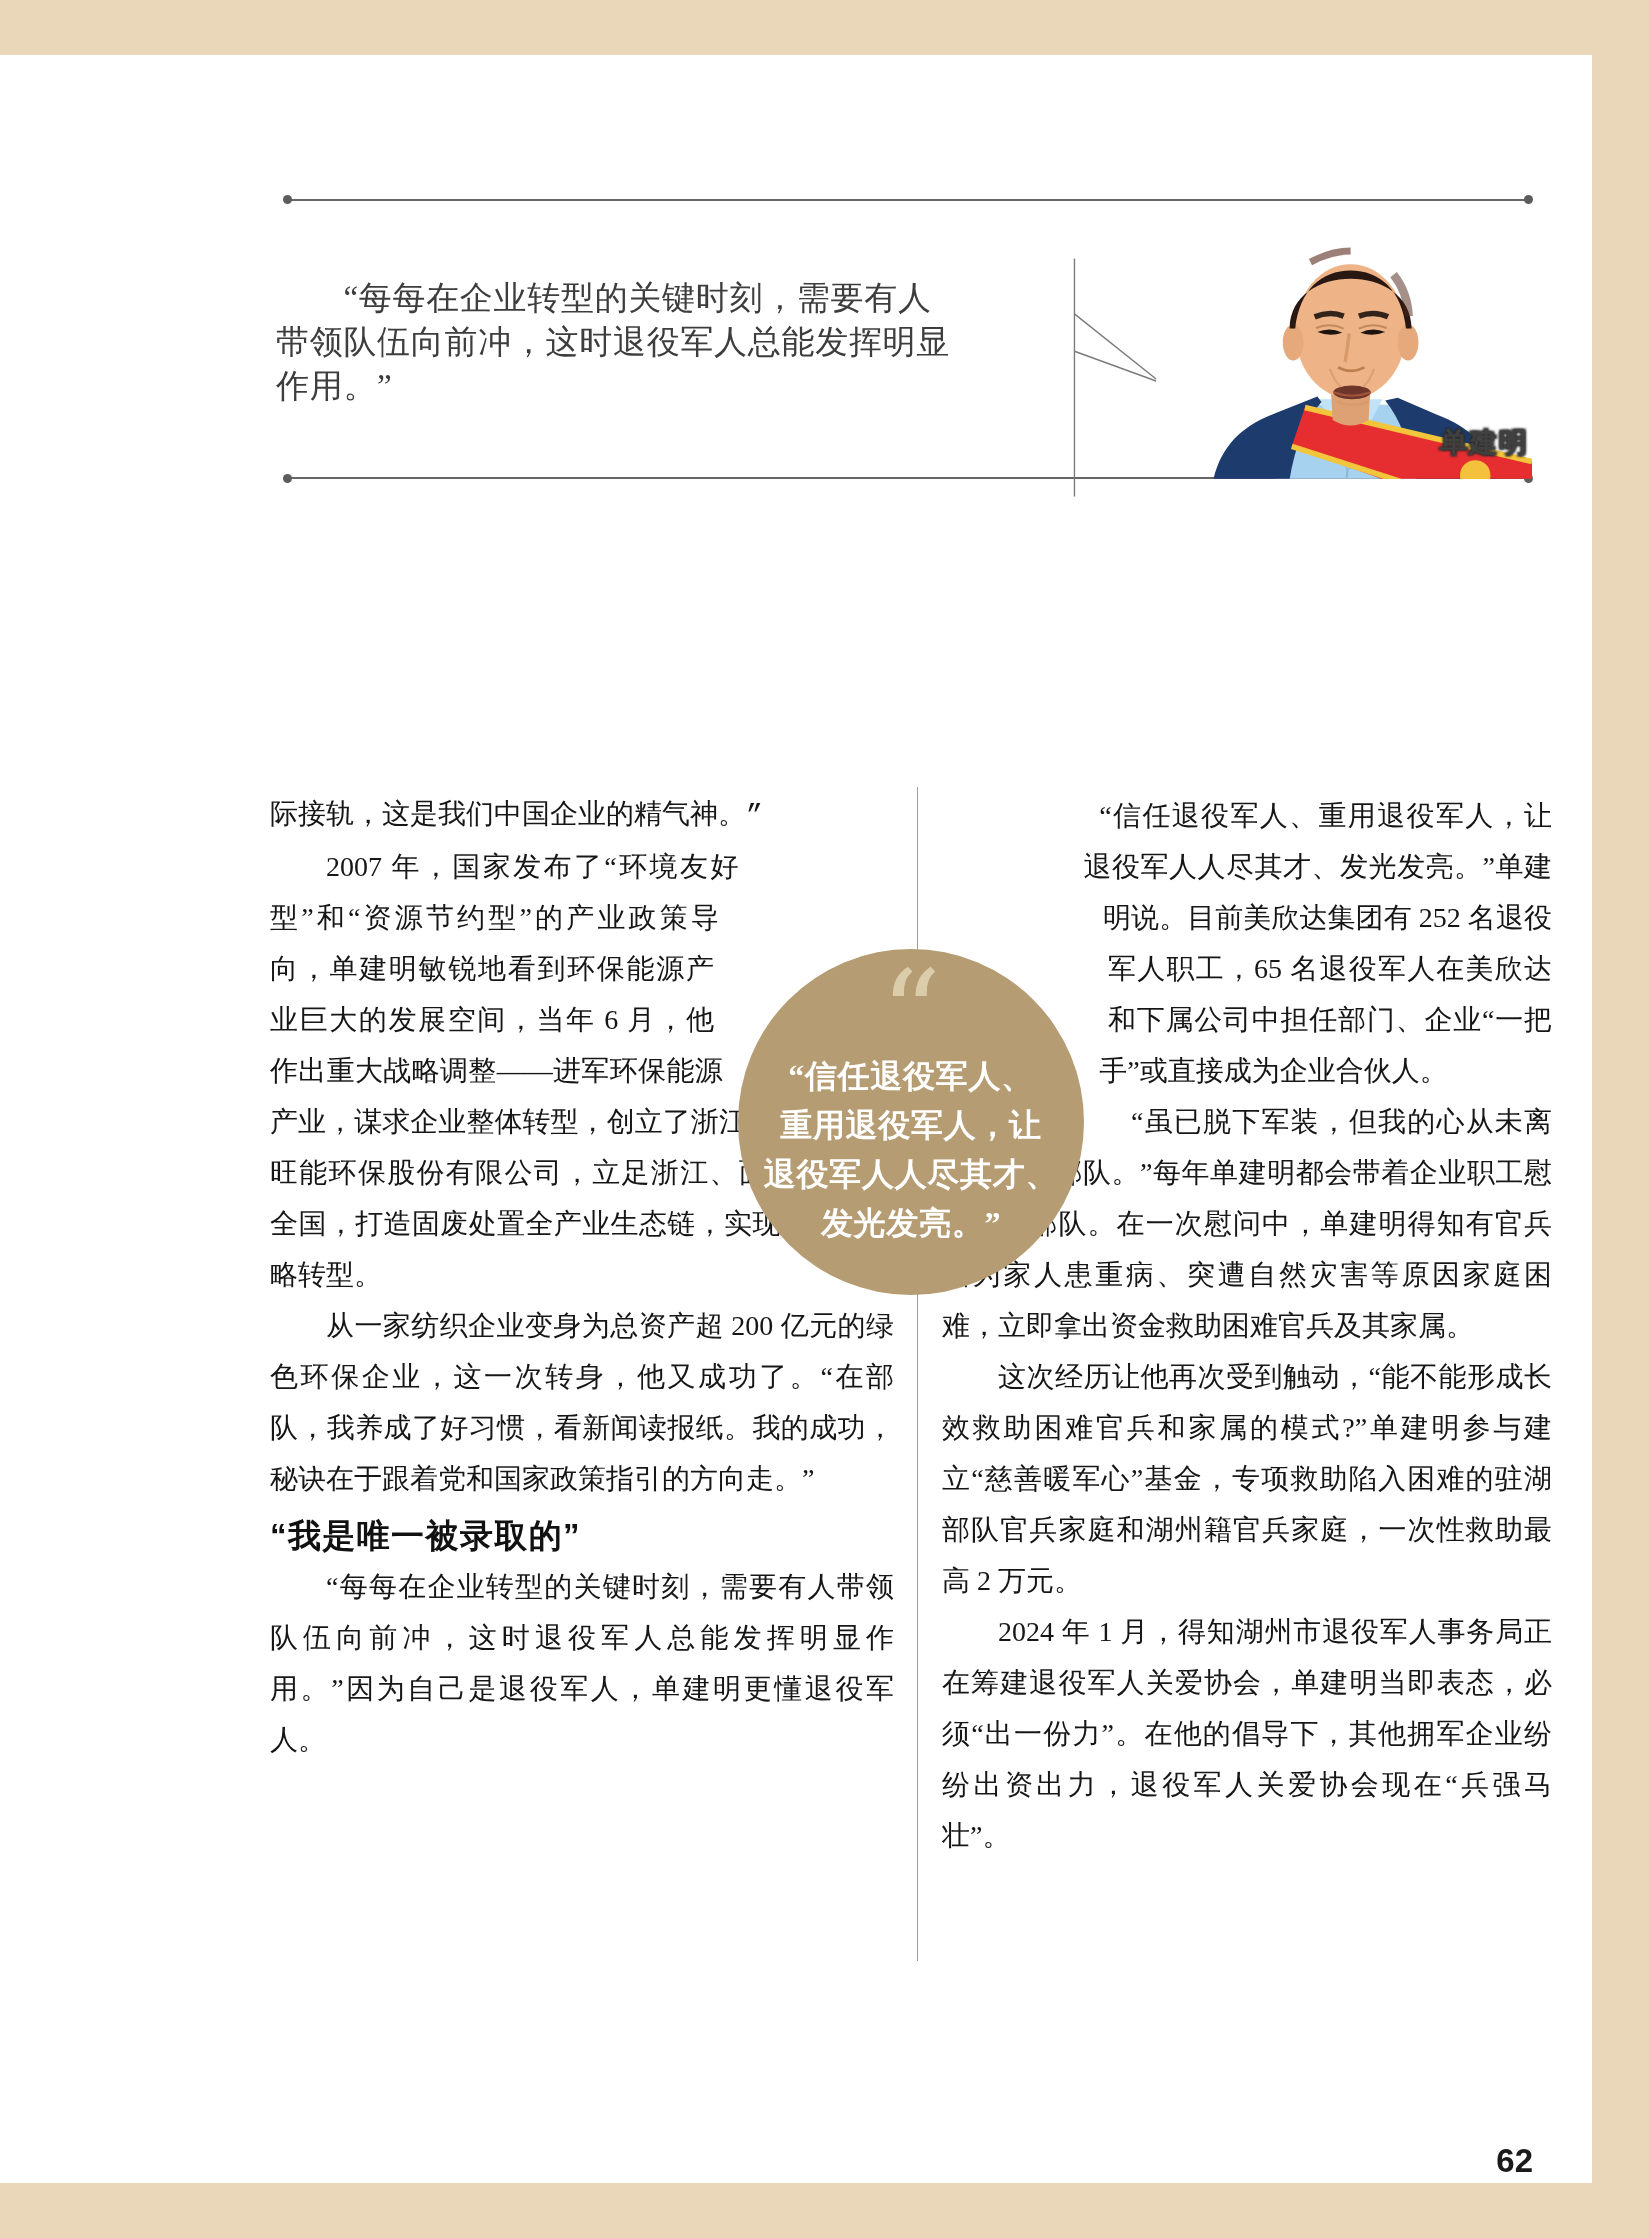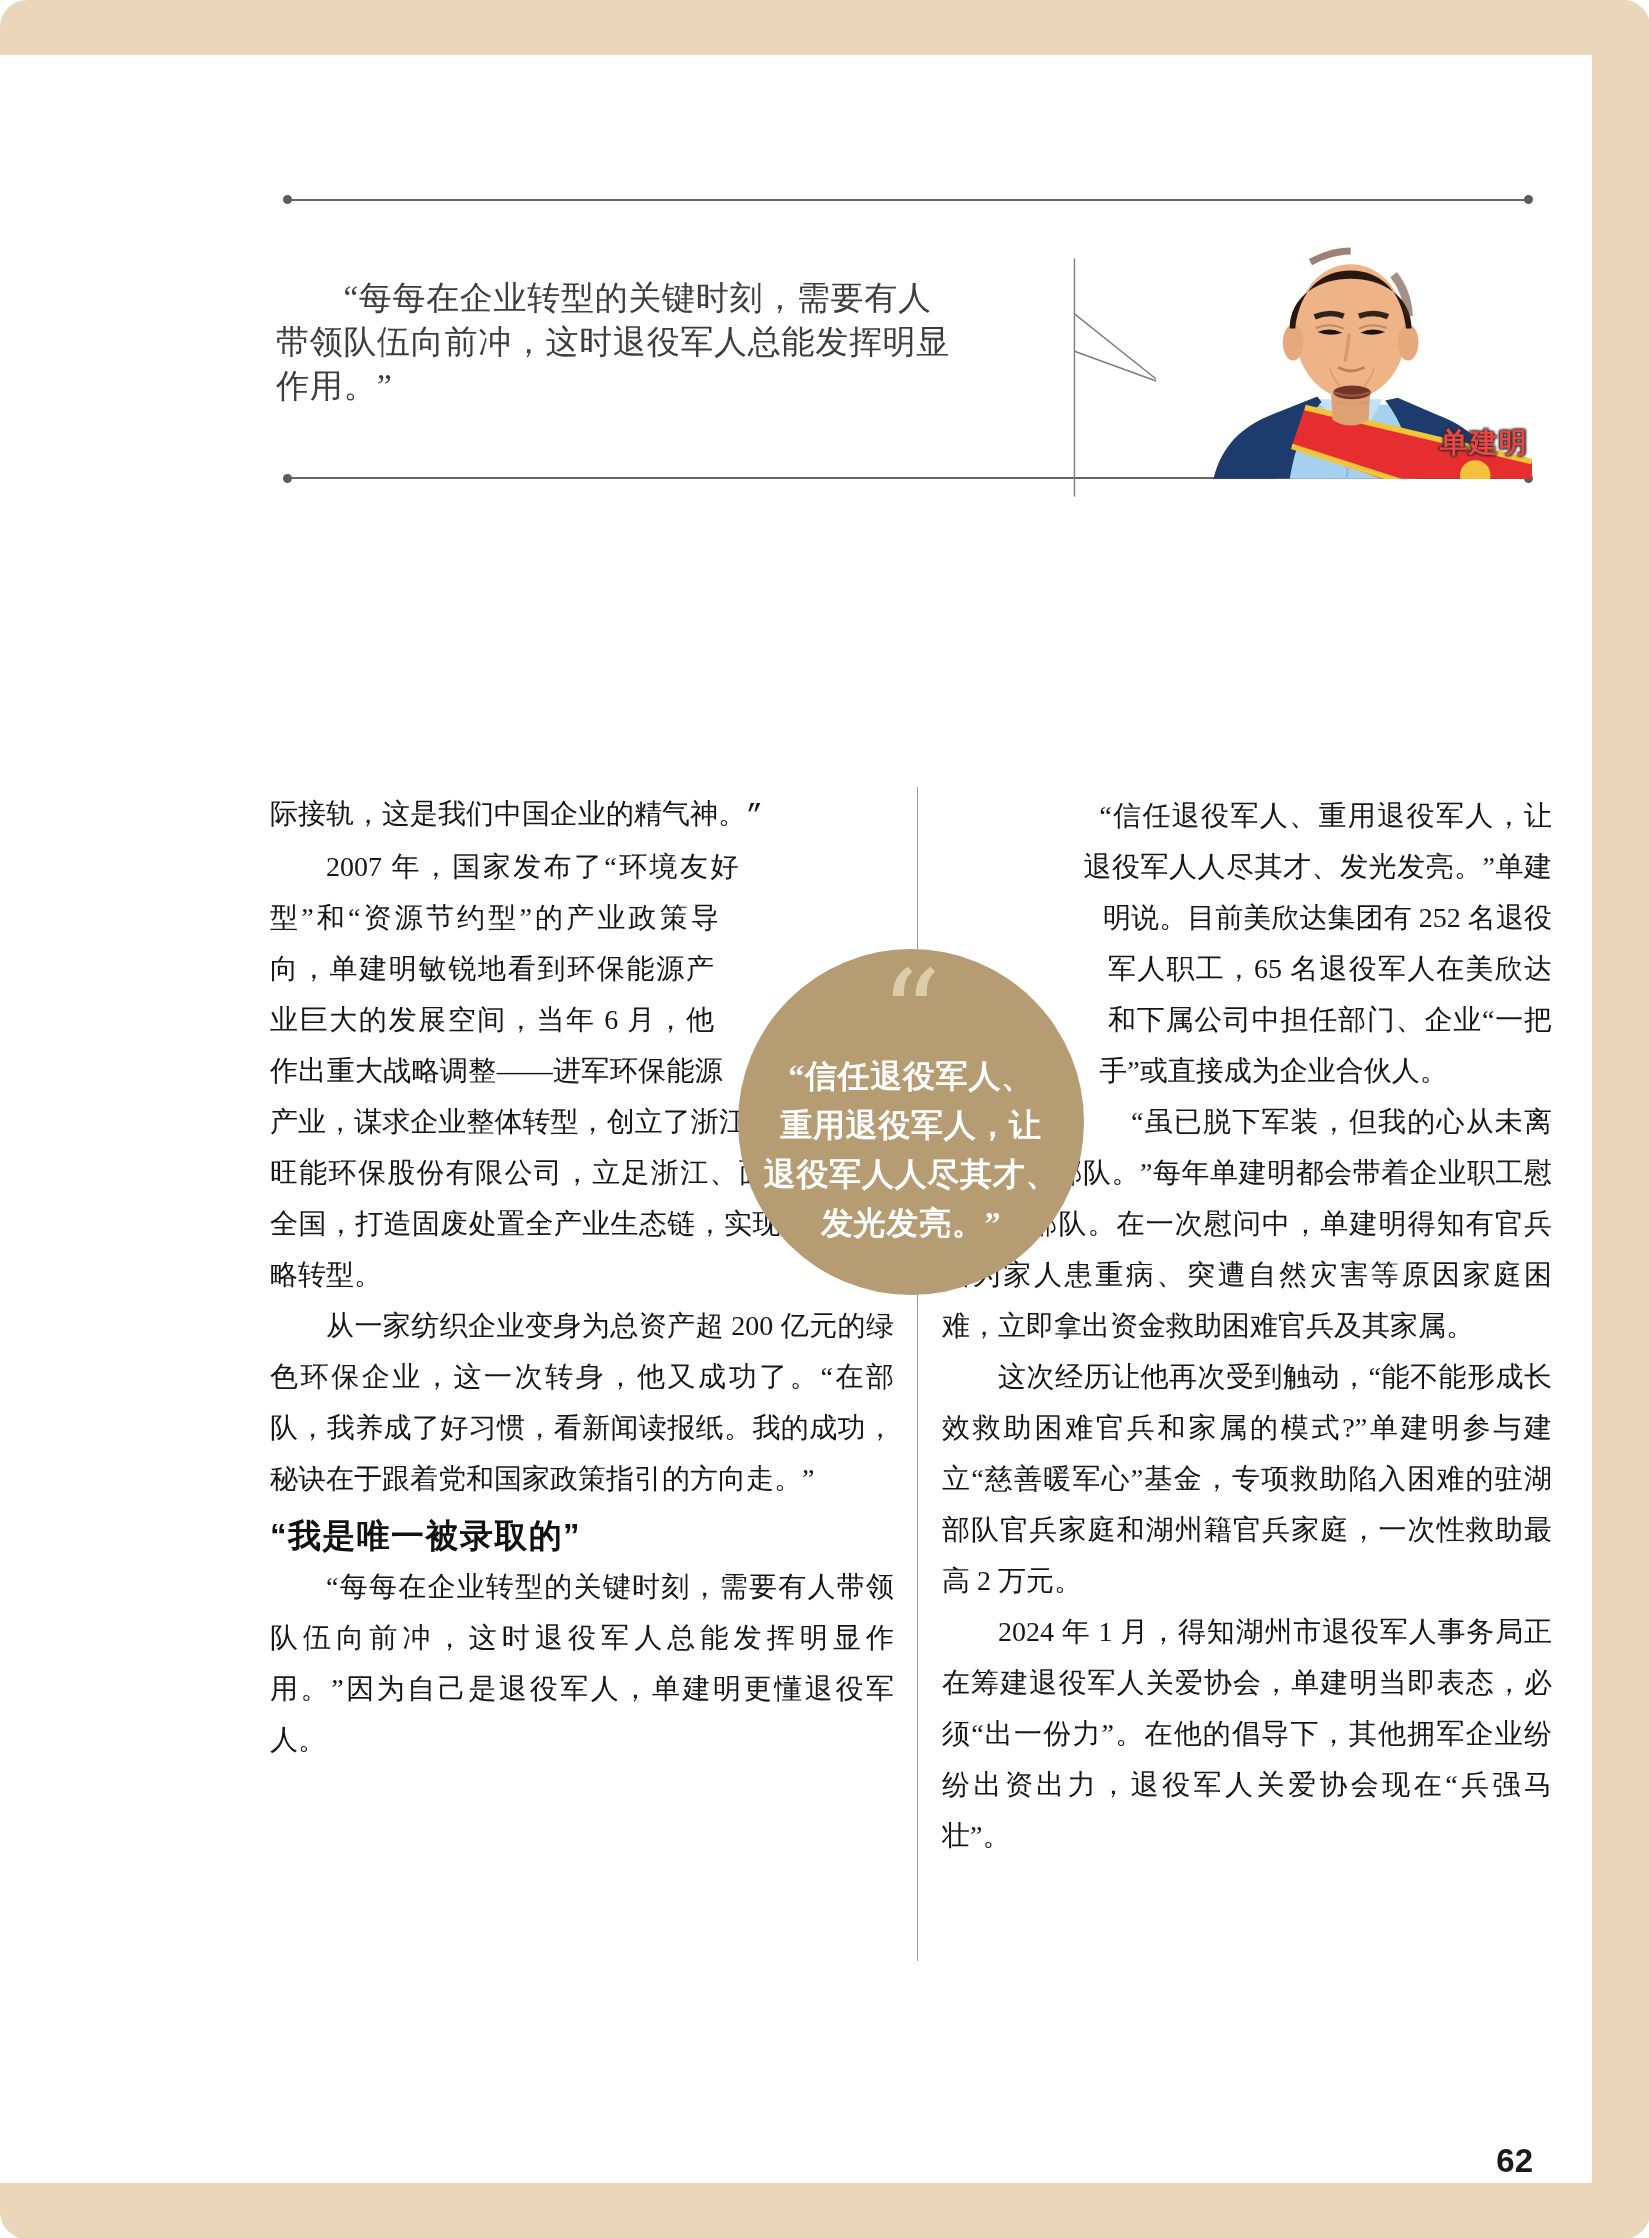--- a/index.html
+++ b/index.html
@@ -1,17 +1,17 @@
 <!DOCTYPE html>
 <html style="font-size:11px"><head>
 <meta charset="utf-8">
 <style>
   html,body{margin:0;padding:0;background:#fff;}
   .page{position:relative;width:1650px;height:2239px;background:#ffffff;overflow:hidden;
-        font-family:"Liberation Serif",serif;border-radius:27px;}
+        font-family:"Liberation Serif",serif;}
   
   .bar{position:absolute;background:#ead7ba;}
   .bar-top{left:0;top:0;width:1650px;height:55px;}
   .bar-right{left:1592px;top:0;width:58px;height:2239px;}
   .bar-bottom{left:0;top:2183px;width:1650px;height:56px;}
 
   
   .rule{position:absolute;background:#666;height:2.1px;}
   .rule-top{left:289px;top:199px;width:1242px;}
   .rule-bottom{left:289px;top:477px;width:1242px;}
@@ -21,21 +21,21 @@
 
   .preline{white-space:pre-line;}
   .pull-quote{position:absolute;left:276px;top:276px;width:804px;
       font-size:33px;line-height:44px;color:#3d3d3d;letter-spacing:0.7px;}
 
   .pointer{position:absolute;left:1070px;top:253px;}
 
   .portrait{position:absolute;left:1172px;top:226px;width:360px;height:253px;overflow:hidden;}
   .person-name{position:absolute;left:1440px;top:424px;width:97px;
       font-family:Liberation Serif, serif;font-weight:bold;font-size:28px;letter-spacing:1.4px;
-      color:#ef4444;
+      color:#404040;
       text-shadow:-1.4px -1.4px 2.1px rgba(45,45,45,.75), 1.4px -1.4px 2.1px rgba(45,45,45,.75),
                   -1.4px 1.4px 2.1px rgba(45,45,45,.75), 1.4px 1.4px 2.1px rgba(45,45,45,.75);}
 
   
   .divider{position:absolute;left:917px;top:787px;width:1.4px;height:1174px;background:#9c9c9c;}
   .col{position:absolute;top:790px;font-size:28px;line-height:51px;color:#161616;}
   .left-col{left:270px;width:624px;}
   .right-col{left:942px;width:610px;}
   .col p{margin:0;text-indent:2em;text-align:justify;}
   .col p.cont{text-indent:0;font-family:Liberation Mono, monospace;}

